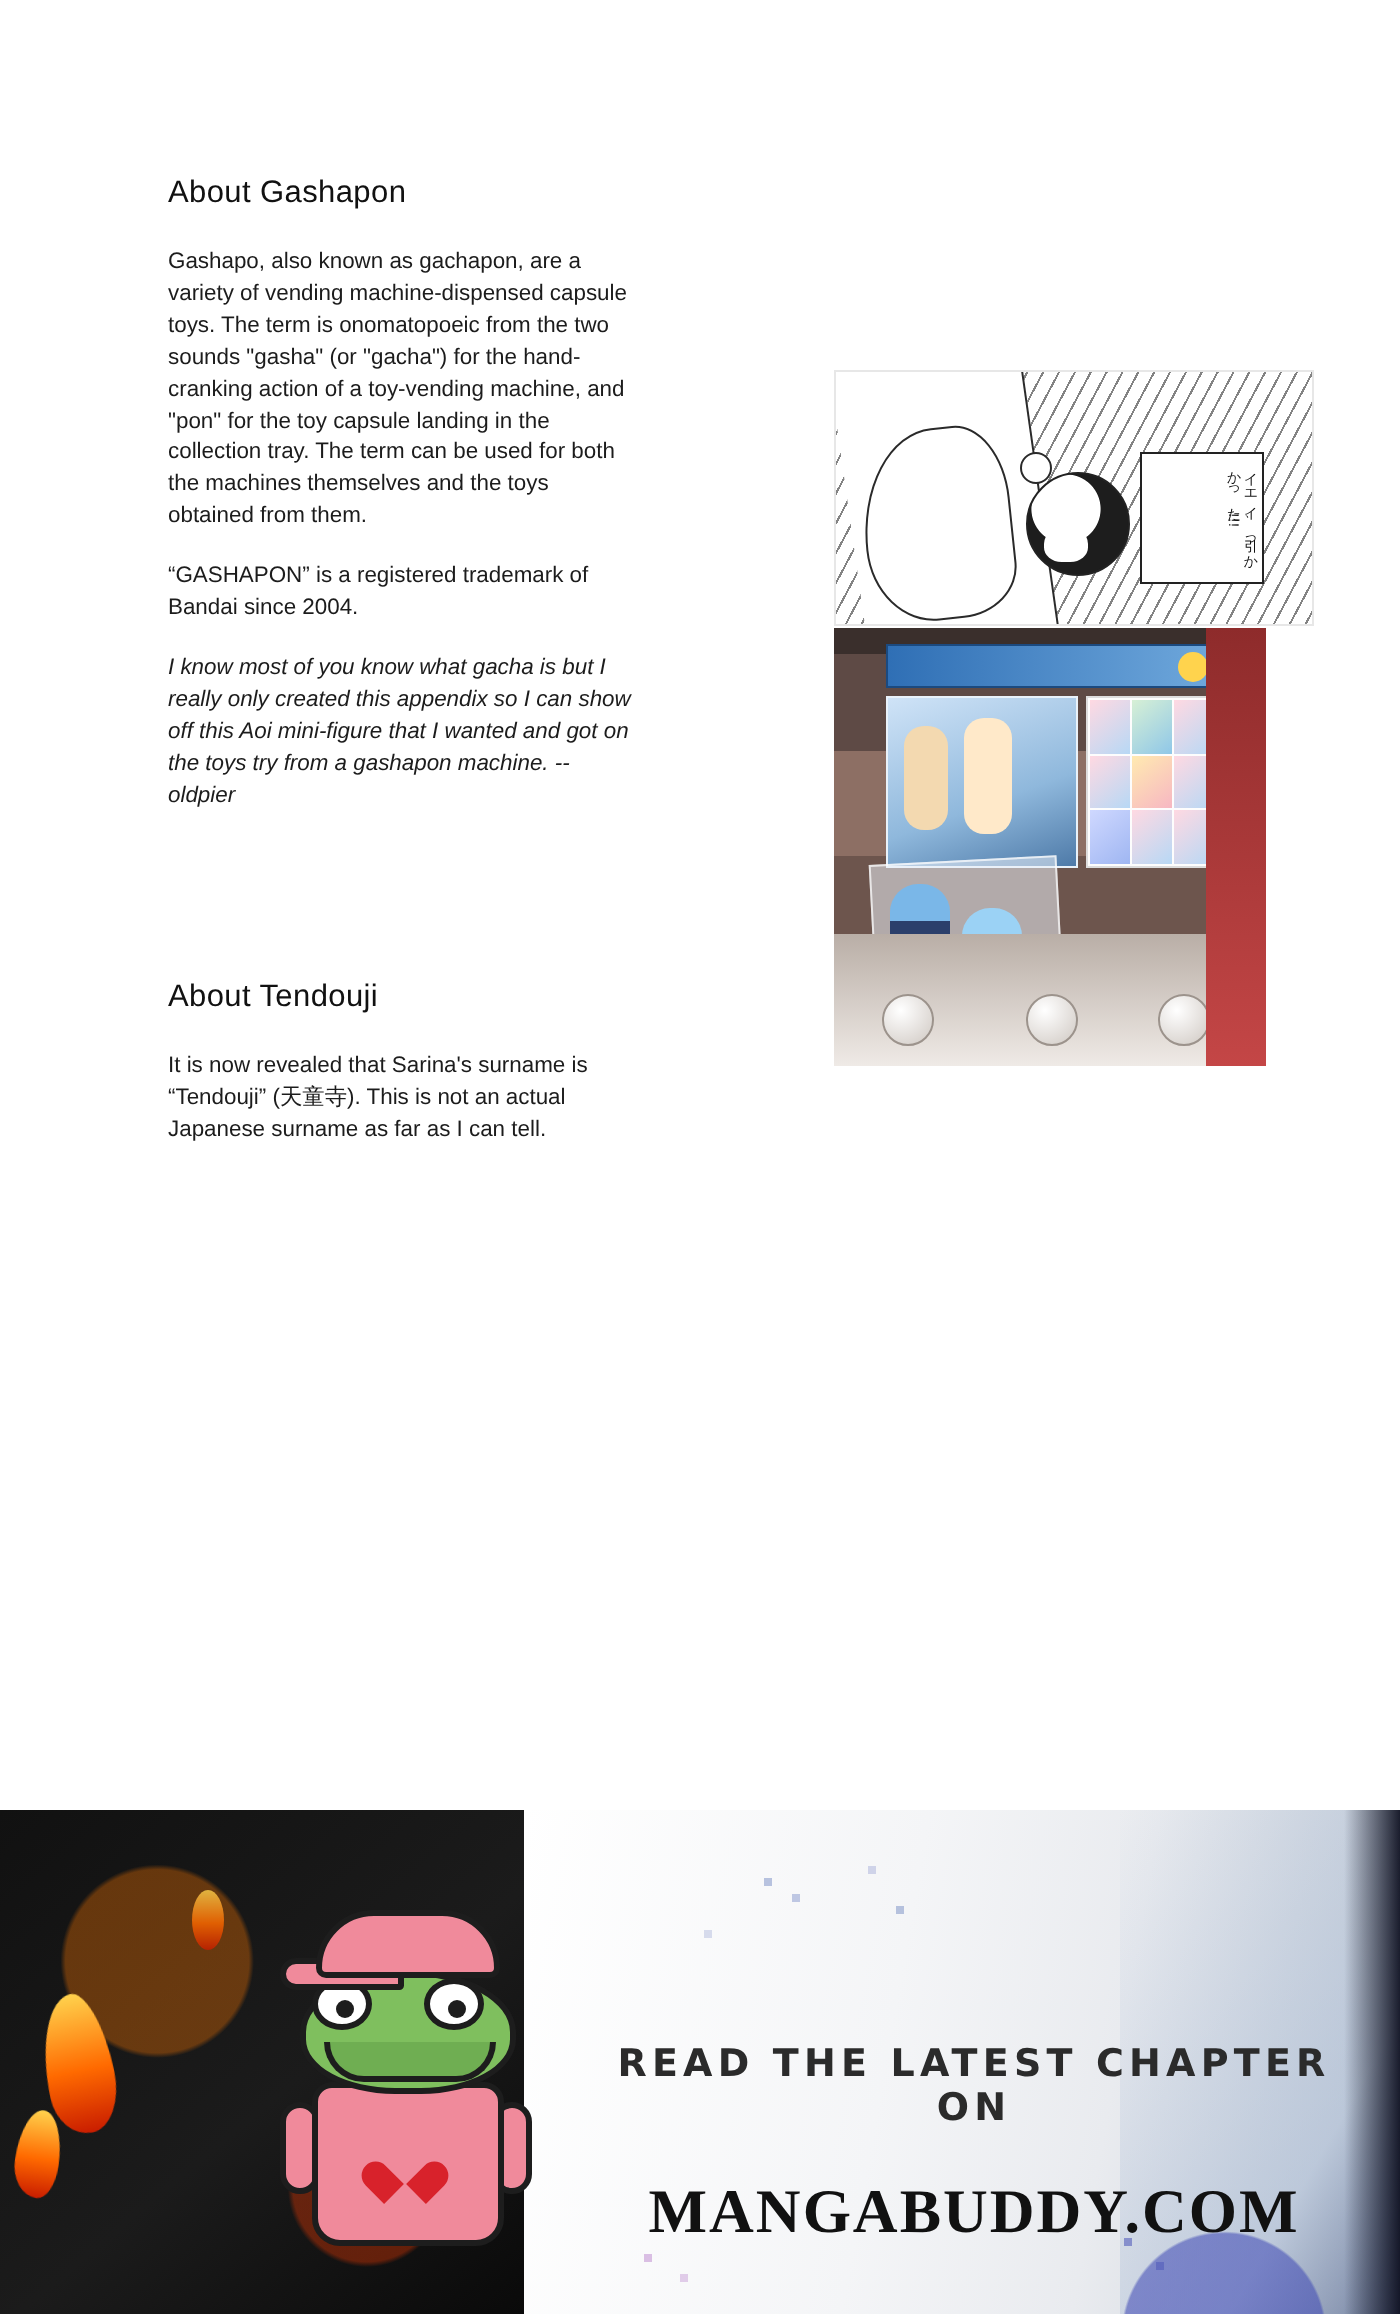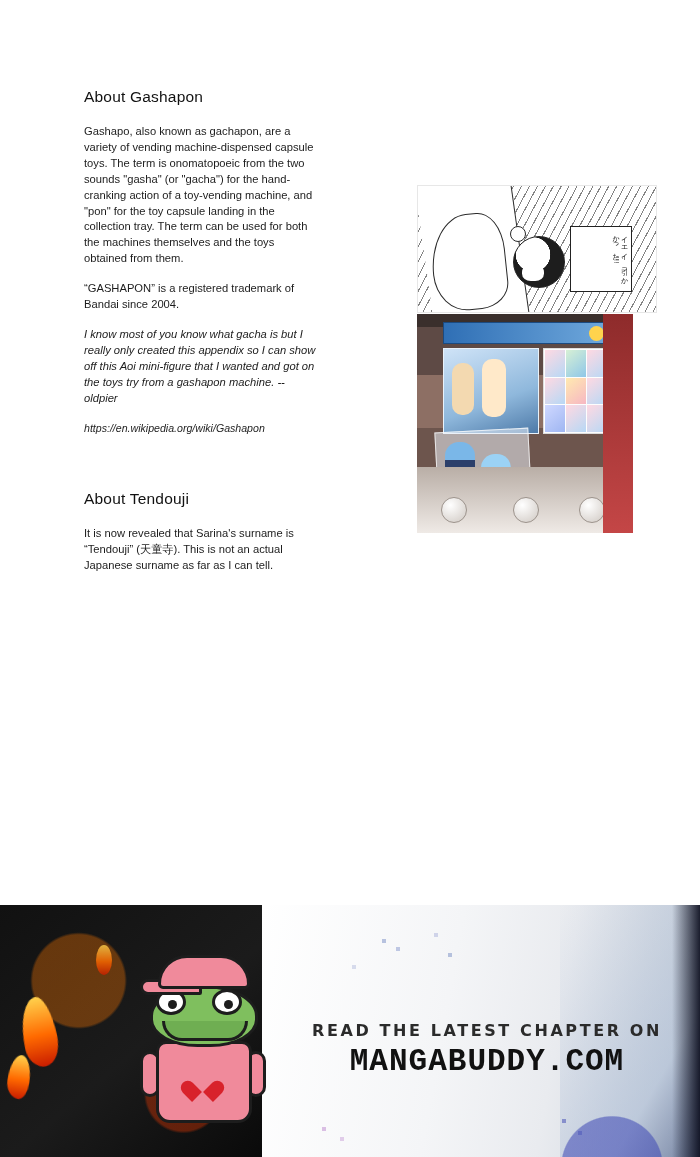--- a/index.html
+++ b/index.html
@@ -265,27 +265,27 @@
     background: radial-gradient(circle at 50% 100%, rgba(60,70,180,.55) 0 40%, rgba(0,0,0,0) 41%);
   }
   .fb-dark-edge {
     position:absolute; right:0; top:0; width:28px; height:252px;
     background: linear-gradient(90deg, rgba(20,25,50,0), rgba(12,14,30,.92));
   }
   .fb-cta {
     position: absolute; left: 292px; top: 116px; width: 390px; text-align: center;
   }
   .fb-cta .line1 {
-    font-size: 16px; letter-spacing: 2.6px; color: #2b2b2b; font-weight: bold;
+    font-size: 19px; letter-spacing: 2.6px; color: #2b2b2b; font-weight: bold;
     font-family: "DejaVu Sans", sans-serif;
   }
   .fb-cta .line2 {
-    margin-top: 4px;
+    margin-top: 23px;
     font-size: 31px; letter-spacing: 1px; color: #111; font-weight: bold;
-    font-family: Liberation Mono, monospace;
+    font-family: Liberation Serif, serif;
   }
 
   
   .frog { position: absolute; left: 140px; top: 955px; width: 128px; height: 170px; }
   .frog .hat {
     position: absolute; left: 18px; top: 0; width: 92px; height: 34px;
     background: #f08a9b; border: 3px solid #1d1d1d;
     border-radius: 46px 46px 8px 8px;
   }
   .frog .brim {
@@ -343,21 +343,20 @@
   <div class="section" id="sec-gashapon">
 
     <div class="sec-title-wrap">
       <h2 class="sec-title">About Gashapon</h2>
     </div>
 
     <div class="col-text">
       <p>Gashapo, also known as gachapon, are a variety of vending machine-dispensed capsule toys.  The term is onomatopoeic from the two sounds "gasha" (or "gacha") for the hand-cranking action of a toy-vending machine, and "pon" for the toy capsule landing in the collection tray. The term can be used for both the machines themselves and the toys obtained from them.</p>
       <p>“GASHAPON” is a registered trademark of Bandai since 2004.</p>
       <p class="italic">I know most of you know what gacha is but I really only created this appendix so I can show off this Aoi mini-figure that I wanted and got on the toys try from a gashapon machine. -- oldpier</p>
-      <p class="link">https://en.wikipedia.org/wiki/Gashapon</p>
     </div>
 
     <div class="img-box" id="manga-panel">
       <div class="manga-lines"></div>
       <div class="manga-white-shape"></div>
       <div class="manga-hand"></div>
       <div class="keychain-ring"></div>
       <div class="keychain-body"></div>
       <div class="speech-box">イエイ、引っかかった!!!</div>
     </div>

